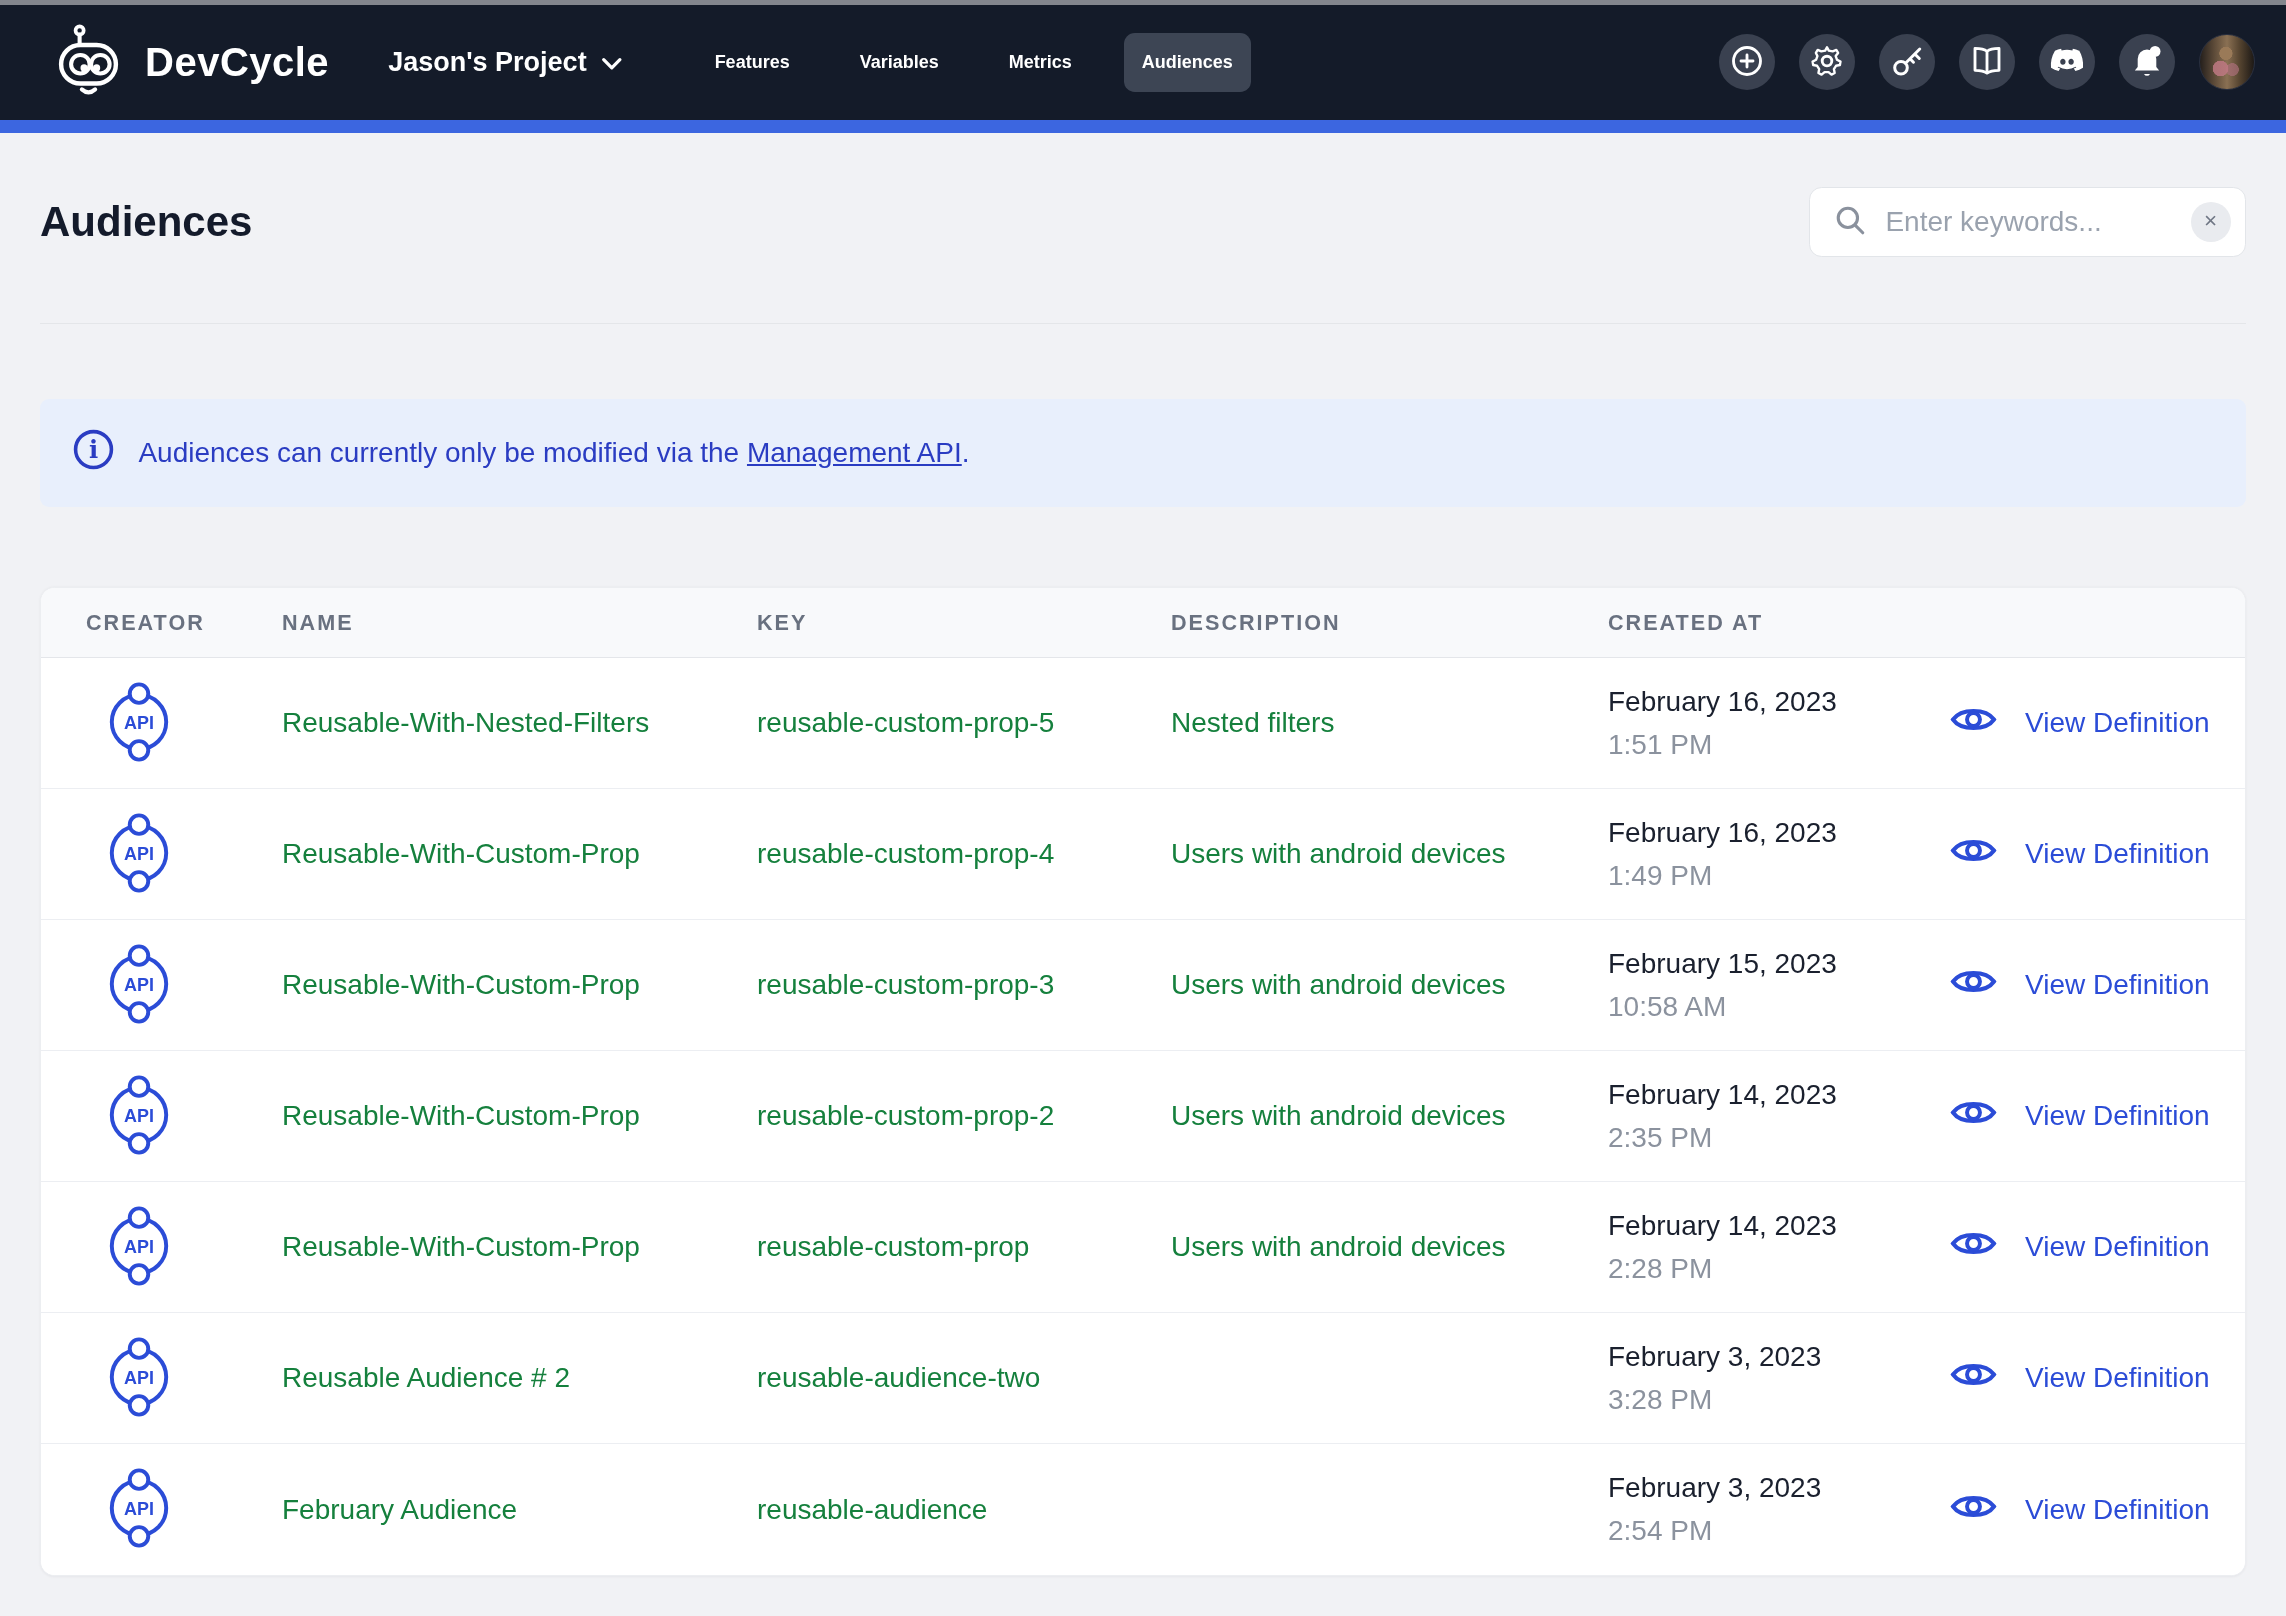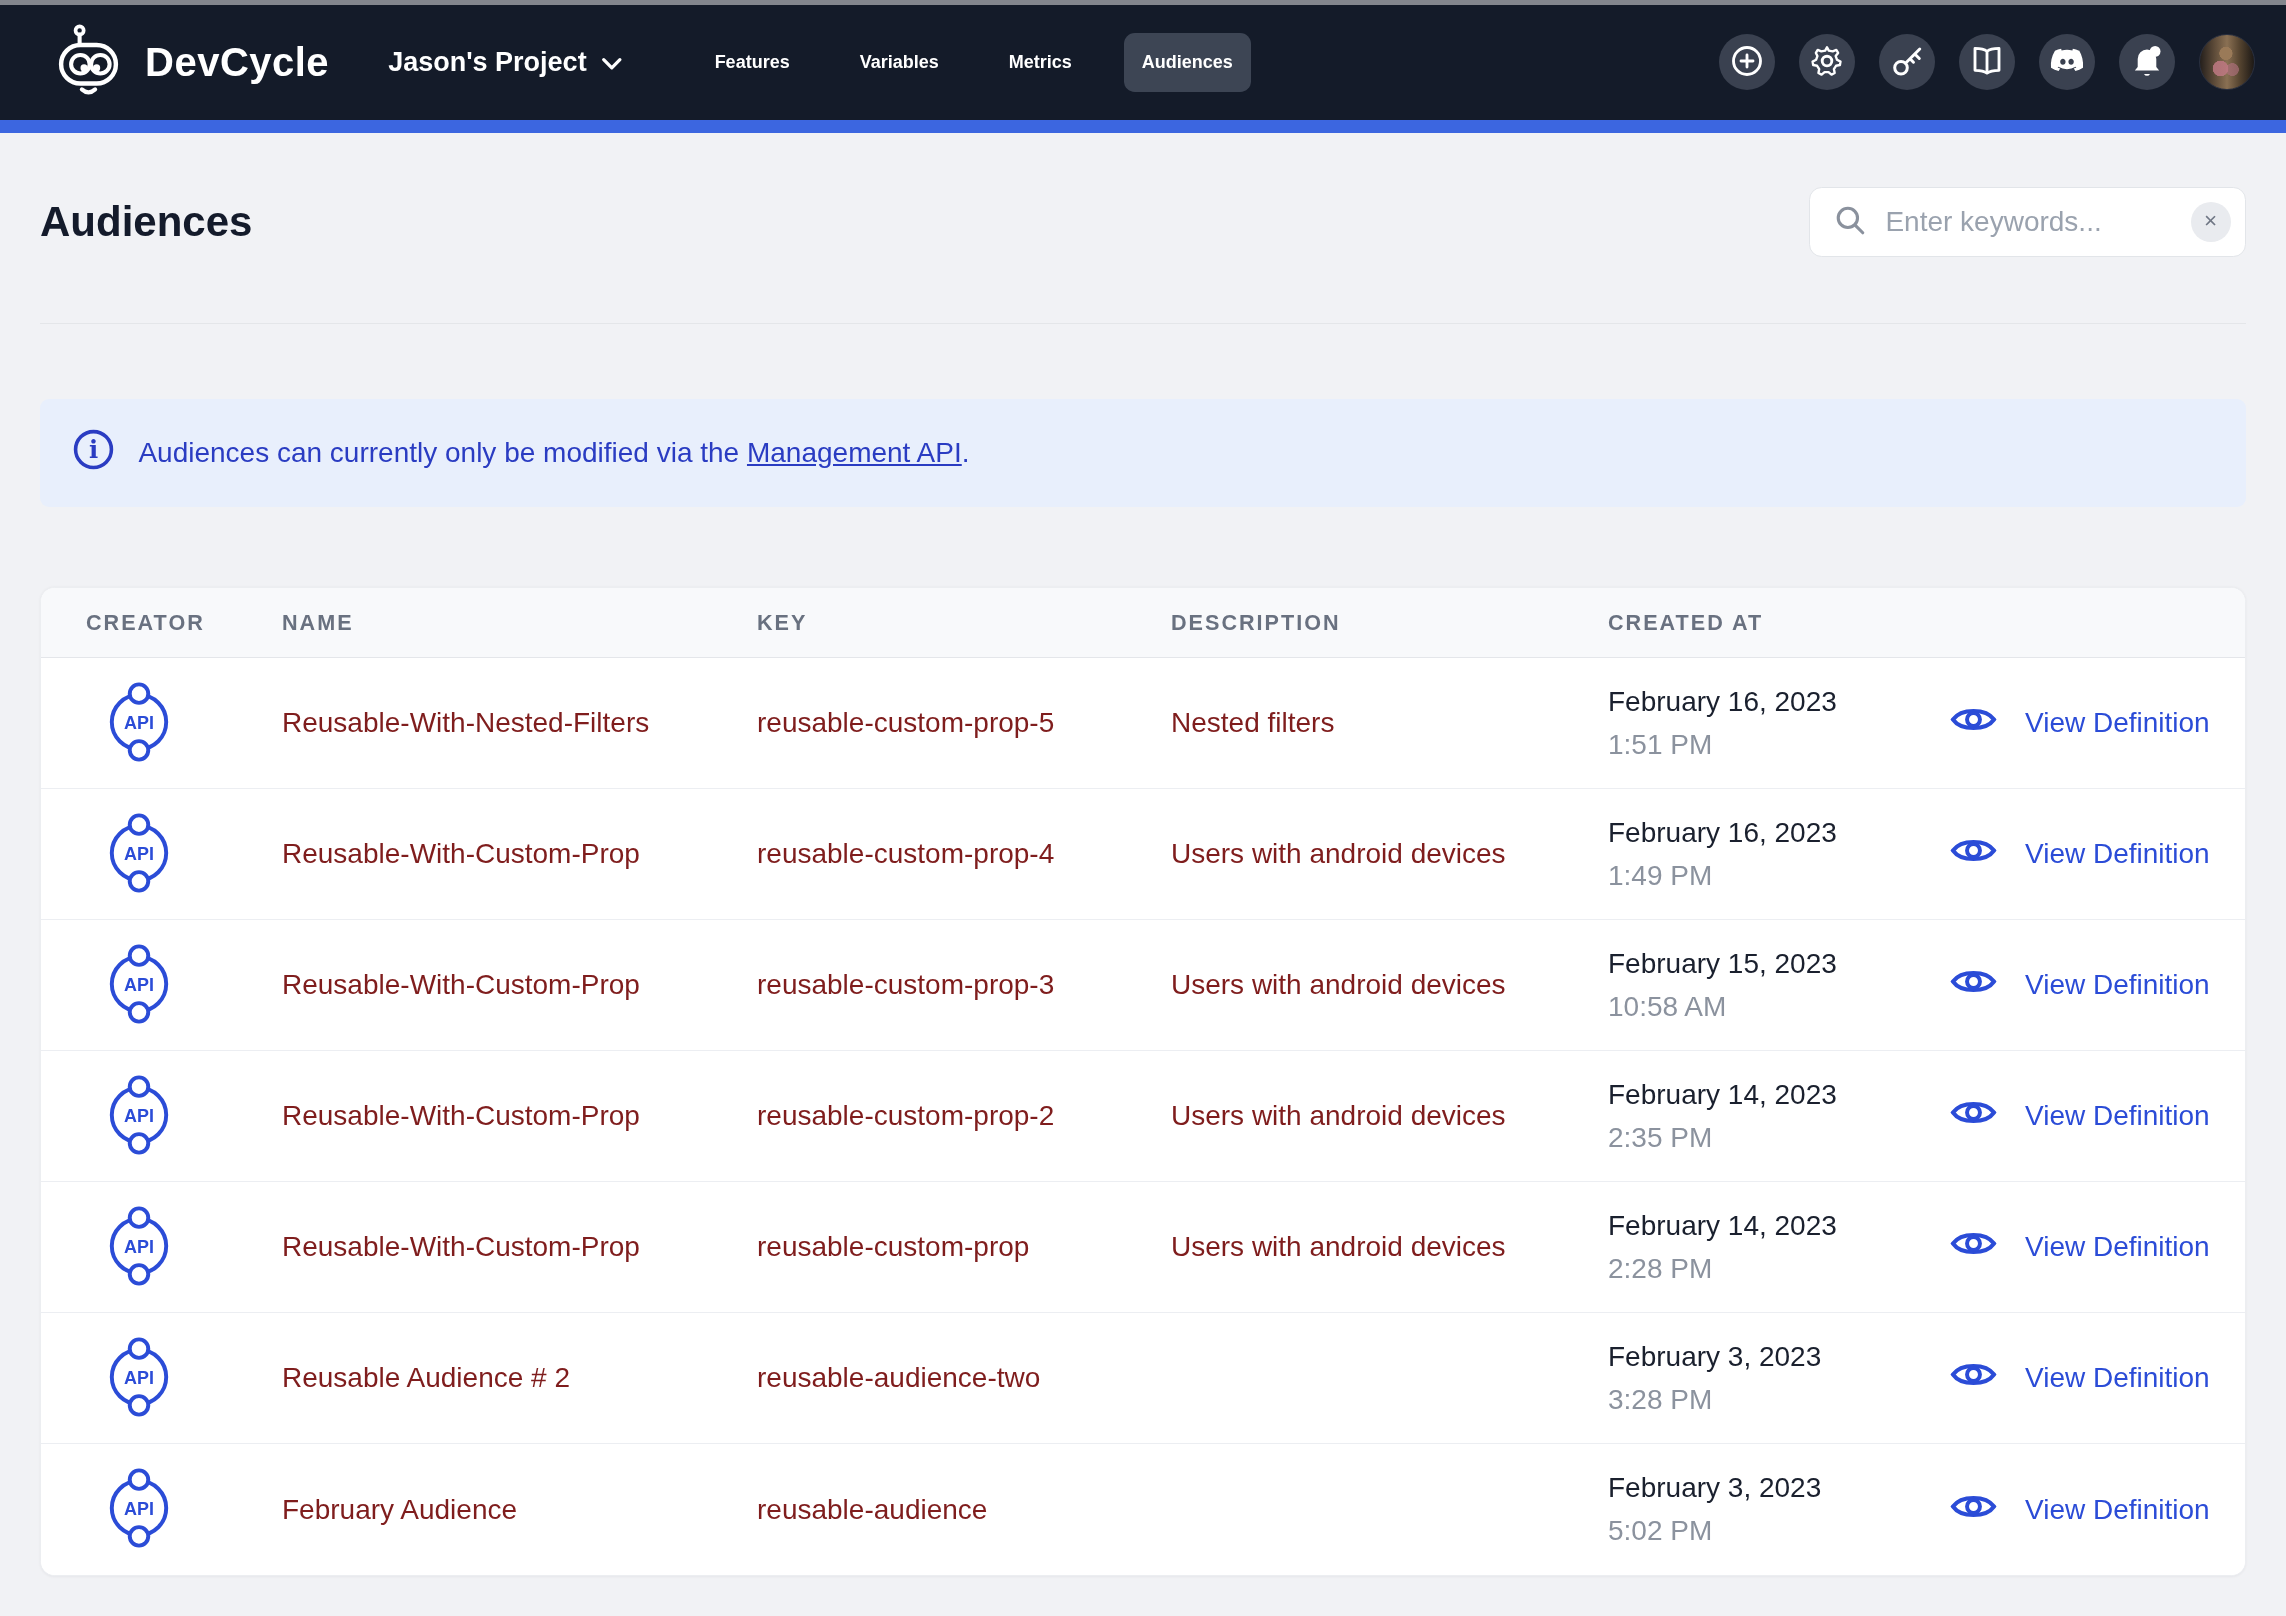--- a/index.html
+++ b/index.html
@@ -95,21 +95,21 @@
   .thead {
     height:70px; background:#f8f9fb; border-bottom:1.8px solid #e4e6ea;
   }
   .th {
     font-size:21.6px; font-weight:700; color:#697180; letter-spacing:2px;
   }
   .th.creator { padding-left:45px; }
   .tr { min-height:131px; border-bottom:1.8px solid #eceef2; background:#ffffff; }
   .tr:last-child { border-bottom:none; }
   .creator-cell { width:196px; display:flex; justify-content:center; align-items:center; }
-  .cell-text { font-size:28px; color:#7f1d1d; padding-right:27px; }
+  .cell-text { font-size:28px; color:#15803d; padding-right:27px; }
   .created-cell { font-size:28px; line-height:1.2; }
   .created-date { color:#1a202e; }
   .created-time { color:#8b929e; margin-top:9px; }
   .action-cell {
     display:flex; align-items:center; gap:28px;
     color:#2b4cd7; font-size:28px; font-weight:500; cursor:pointer;
   }
   .action-cell span { white-space:nowrap; }
 </style>
 </head>
@@ -430,21 +430,21 @@
           <circle cx="30" cy="62.5" r="8" fill="#ffffff" stroke="#2b4cd7" stroke-width="3.4"></circle>
           <text x="30" y="44" text-anchor="middle" font-family="Liberation Sans, sans-serif" font-size="15.5" font-weight="bold" fill="#2b4cd7">API</text>
         </svg>
       </span>
     </div>
     <div class="cell-text">February Audience</div>
     <div class="cell-text">reusable-audience</div>
     <div class="cell-text"></div>
     <div class="created-cell">
       <div class="created-date">February 3, 2023</div>
-      <div class="created-time">5:02 PM</div>
+      <div class="created-time">2:54 PM</div>
     </div>
     <div class="action-cell">
       <span>
         <svg width="47" height="33" viewBox="0 0 32 22" fill="none" stroke="#2b4cd7" stroke-width="2.7">
           <path d="M2 11 C7.5 3.2 24.5 3.2 30 11 C24.5 18.8 7.5 18.8 2 11 Z"></path>
           <circle cx="16" cy="11" r="4.4"></circle>
         </svg>
       </span>
       <span>View Definition</span>
     </div>

